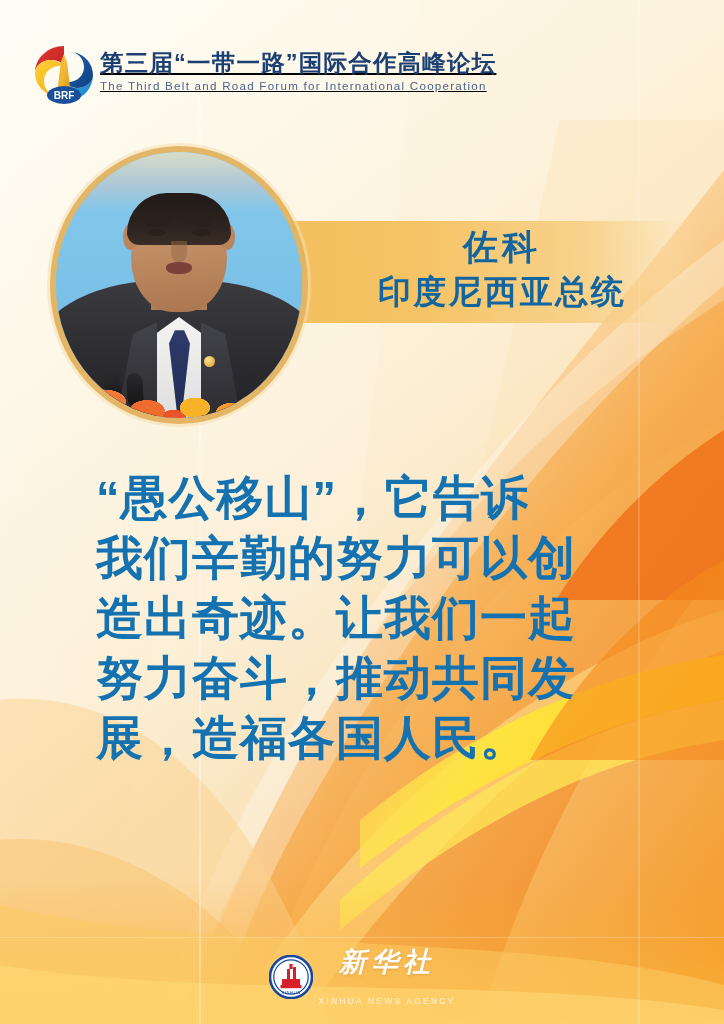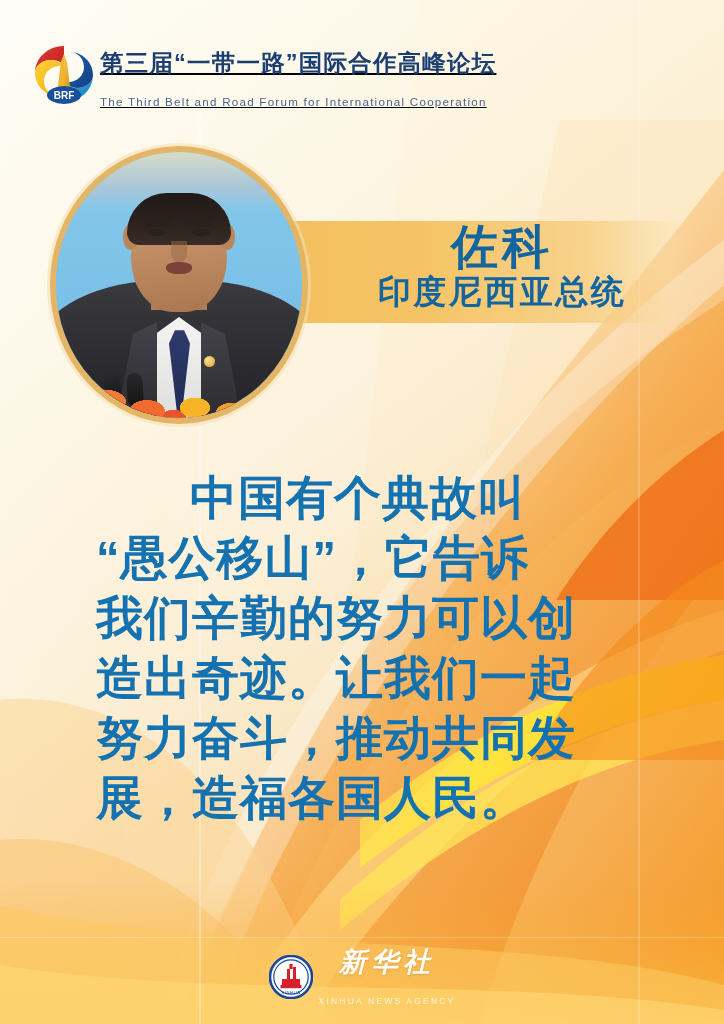--- a/index.html
+++ b/index.html
@@ -20,39 +20,39 @@
   
   .header{position:absolute;left:0;top:0;width:724px;height:118px;z-index:8;}
   .brf-logo{position:absolute;left:30px;top:42px;width:70px;height:64px;}
   .hdr-text{position:absolute;left:100px;top:48px;text-decoration:underline;}
   .hdr-cn{
     font-size:23.5px;font-weight:bold;color:#1c3f72;letter-spacing:1.2px;
     line-height:30px;white-space:nowrap;
   }
   .hdr-en{
     font-size:11.6px;color:#4a6590;letter-spacing:1.25px;
-    line-height:16px;white-space:nowrap;margin-top:16px;font-weight:500;
+    line-height:16px;white-space:nowrap;margin-top:0;font-weight:500;
   }
 
   
   .name-band{
     position:absolute;left:96px;top:221px;width:600px;height:102px;z-index:6;
     background:linear-gradient(90deg,
         rgba(240,178,70,.92) 0%,
         rgba(243,187,84,.95) 22%,
         rgba(245,193,95,.95) 55%,
         rgba(247,205,126,.80) 82%,
         rgba(250,224,170,.28) 96%,
         rgba(252,235,196,0) 100%);
   }
   .name-text{
     position:absolute;left:300px;top:225px;width:404px;z-index:7;
     text-align:center;color:#13659f;
   }
-  .name-main{font-size:47px;font-weight:bold;letter-spacing:4px;line-height:44px;}
+  .name-main{font-size:35px;font-weight:bold;letter-spacing:4px;line-height:44px;}
   .name-sub{font-size:33px;font-weight:bold;letter-spacing:2.5px;line-height:46px;}
 
   
   .portrait{
     position:absolute;left:56px;top:152px;width:246px;height:266px;z-index:9;
     border-radius:50%;overflow:hidden;
     box-shadow:0 0 0 6px rgba(226,178,96,.95), 0 0 0 9px rgba(246,222,175,.55);
     background:#7fc4e8;
   }
   .p-sky{position:absolute;inset:0;background:linear-gradient(180deg,#86c9ec 0%,#7bc1e7 55%,#73b9e2 100%);}
@@ -273,21 +273,20 @@
     <div class="p-lapel-l"></div>
     <div class="p-lapel-r"></div>
     <div class="p-tie"></div>
     <div class="p-pin"></div>
     <div class="p-mic1"></div>
     <div class="p-mic2"></div>
     <div class="p-flowers"></div>
   </div>
 
   <div class="quote">
-    <div><span class="indent">　　</span><span>中国有个典故叫</span></div>
     <div>“愚公移山”，它告诉</div>
     <div>我们辛勤的努力可以创</div>
     <div>造出奇迹。让我们一起</div>
     <div>努力奋斗，推动共同发</div>
     <div>展，造福各国人民。</div>
   </div>
 
   <div class="footer">
     <div class="xh-mark">
       <svg viewBox="0 0 44 44" width="44" height="44">

